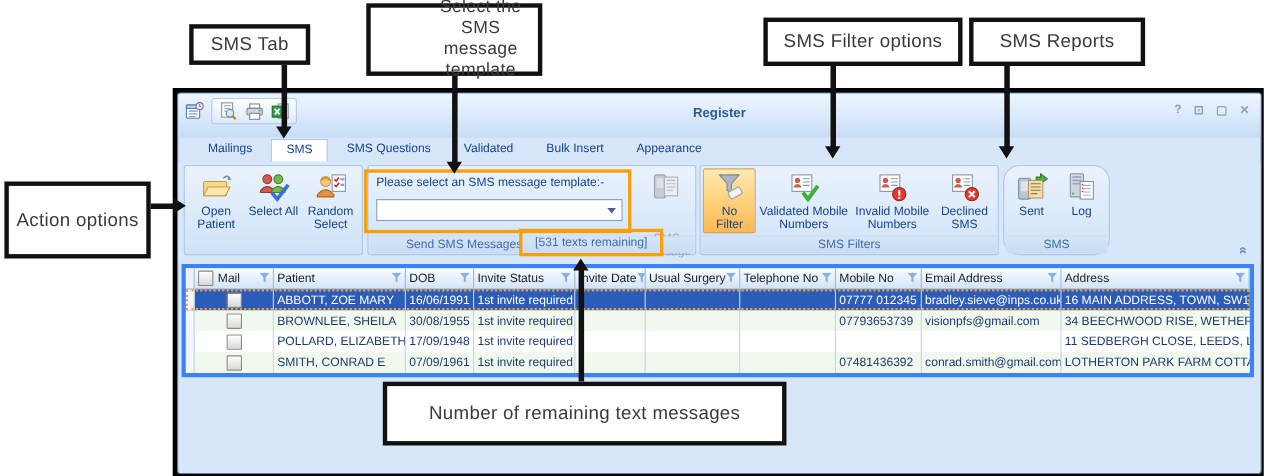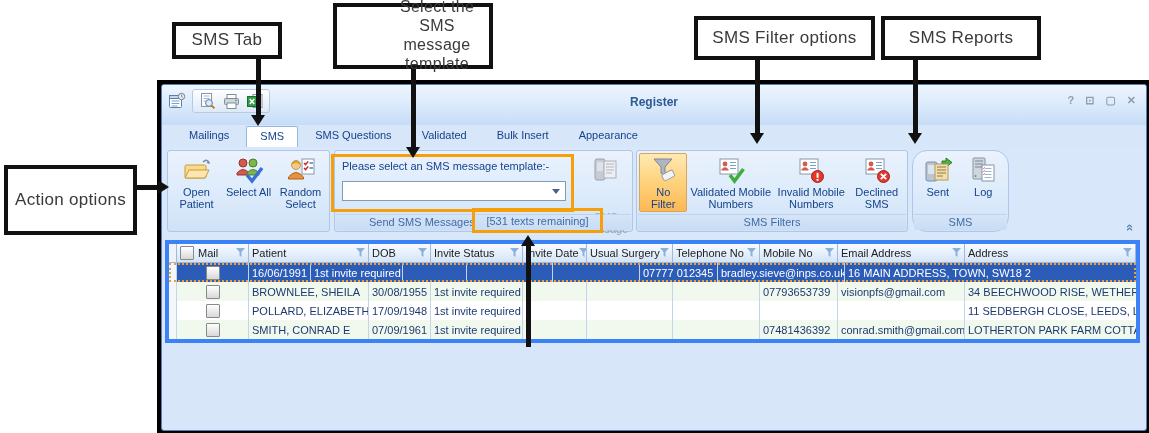--- a/index.html
+++ b/index.html
@@ -378,20 +378,21 @@
                 <path d="M0 0h9L5.5 4v5L3.5 7.5V4z" fill="#8ab0e0"></path>
               </svg>
           </div>
         </div>
 
         <div class="trow selected">
           <div class="c w-sel"></div>
           <div class="c w-mail mail-cell">
               <span class="cb"></span>
             </div>
+          <div class="c w-pat">ABBOTT, ZOE MARY</div>
           <div class="c w-dob">16/06/1991</div>
           <div class="c w-status">1st invite required</div>
           <div class="c w-idate"></div>
           <div class="c w-surg"></div>
           <div class="c w-tel"></div>
           <div class="c w-mob">07777 012345</div>
           <div class="c w-email">bradley.sieve@inps.co.uk</div>
           <div class="c w-addr">16 MAIN ADDRESS, TOWN, SW18 2</div>
         </div>
 
@@ -445,20 +446,21 @@
       </div>
 
     </div>
   </div>
 
   <div class="callout" id="co-sms-tab">SMS Tab</div>
   <div class="callout" id="co-template">Select the SMS message template</div>
   <div class="callout" id="co-filters">SMS Filter options</div>
   <div class="callout" id="co-reports">SMS Reports</div>
   <div class="callout" id="co-action">Action options</div>
+  <div class="callout" id="co-remaining">Number of remaining text messages</div>
 
   <div class="aline" style="left:256px;top:59px;width:5px;height:57px"></div>
   <div class="ah ah-down" style="left:251px;top:115px"></div>
 
   <div class="aline" style="left:411px;top:69px;width:5px;height:79px"></div>
   <div class="ah ah-down" style="left:406px;top:147px"></div>
 
   <div class="aline" style="left:755px;top:60px;width:5px;height:74px"></div>
   <div class="ah ah-down" style="left:750px;top:133px"></div>
 

